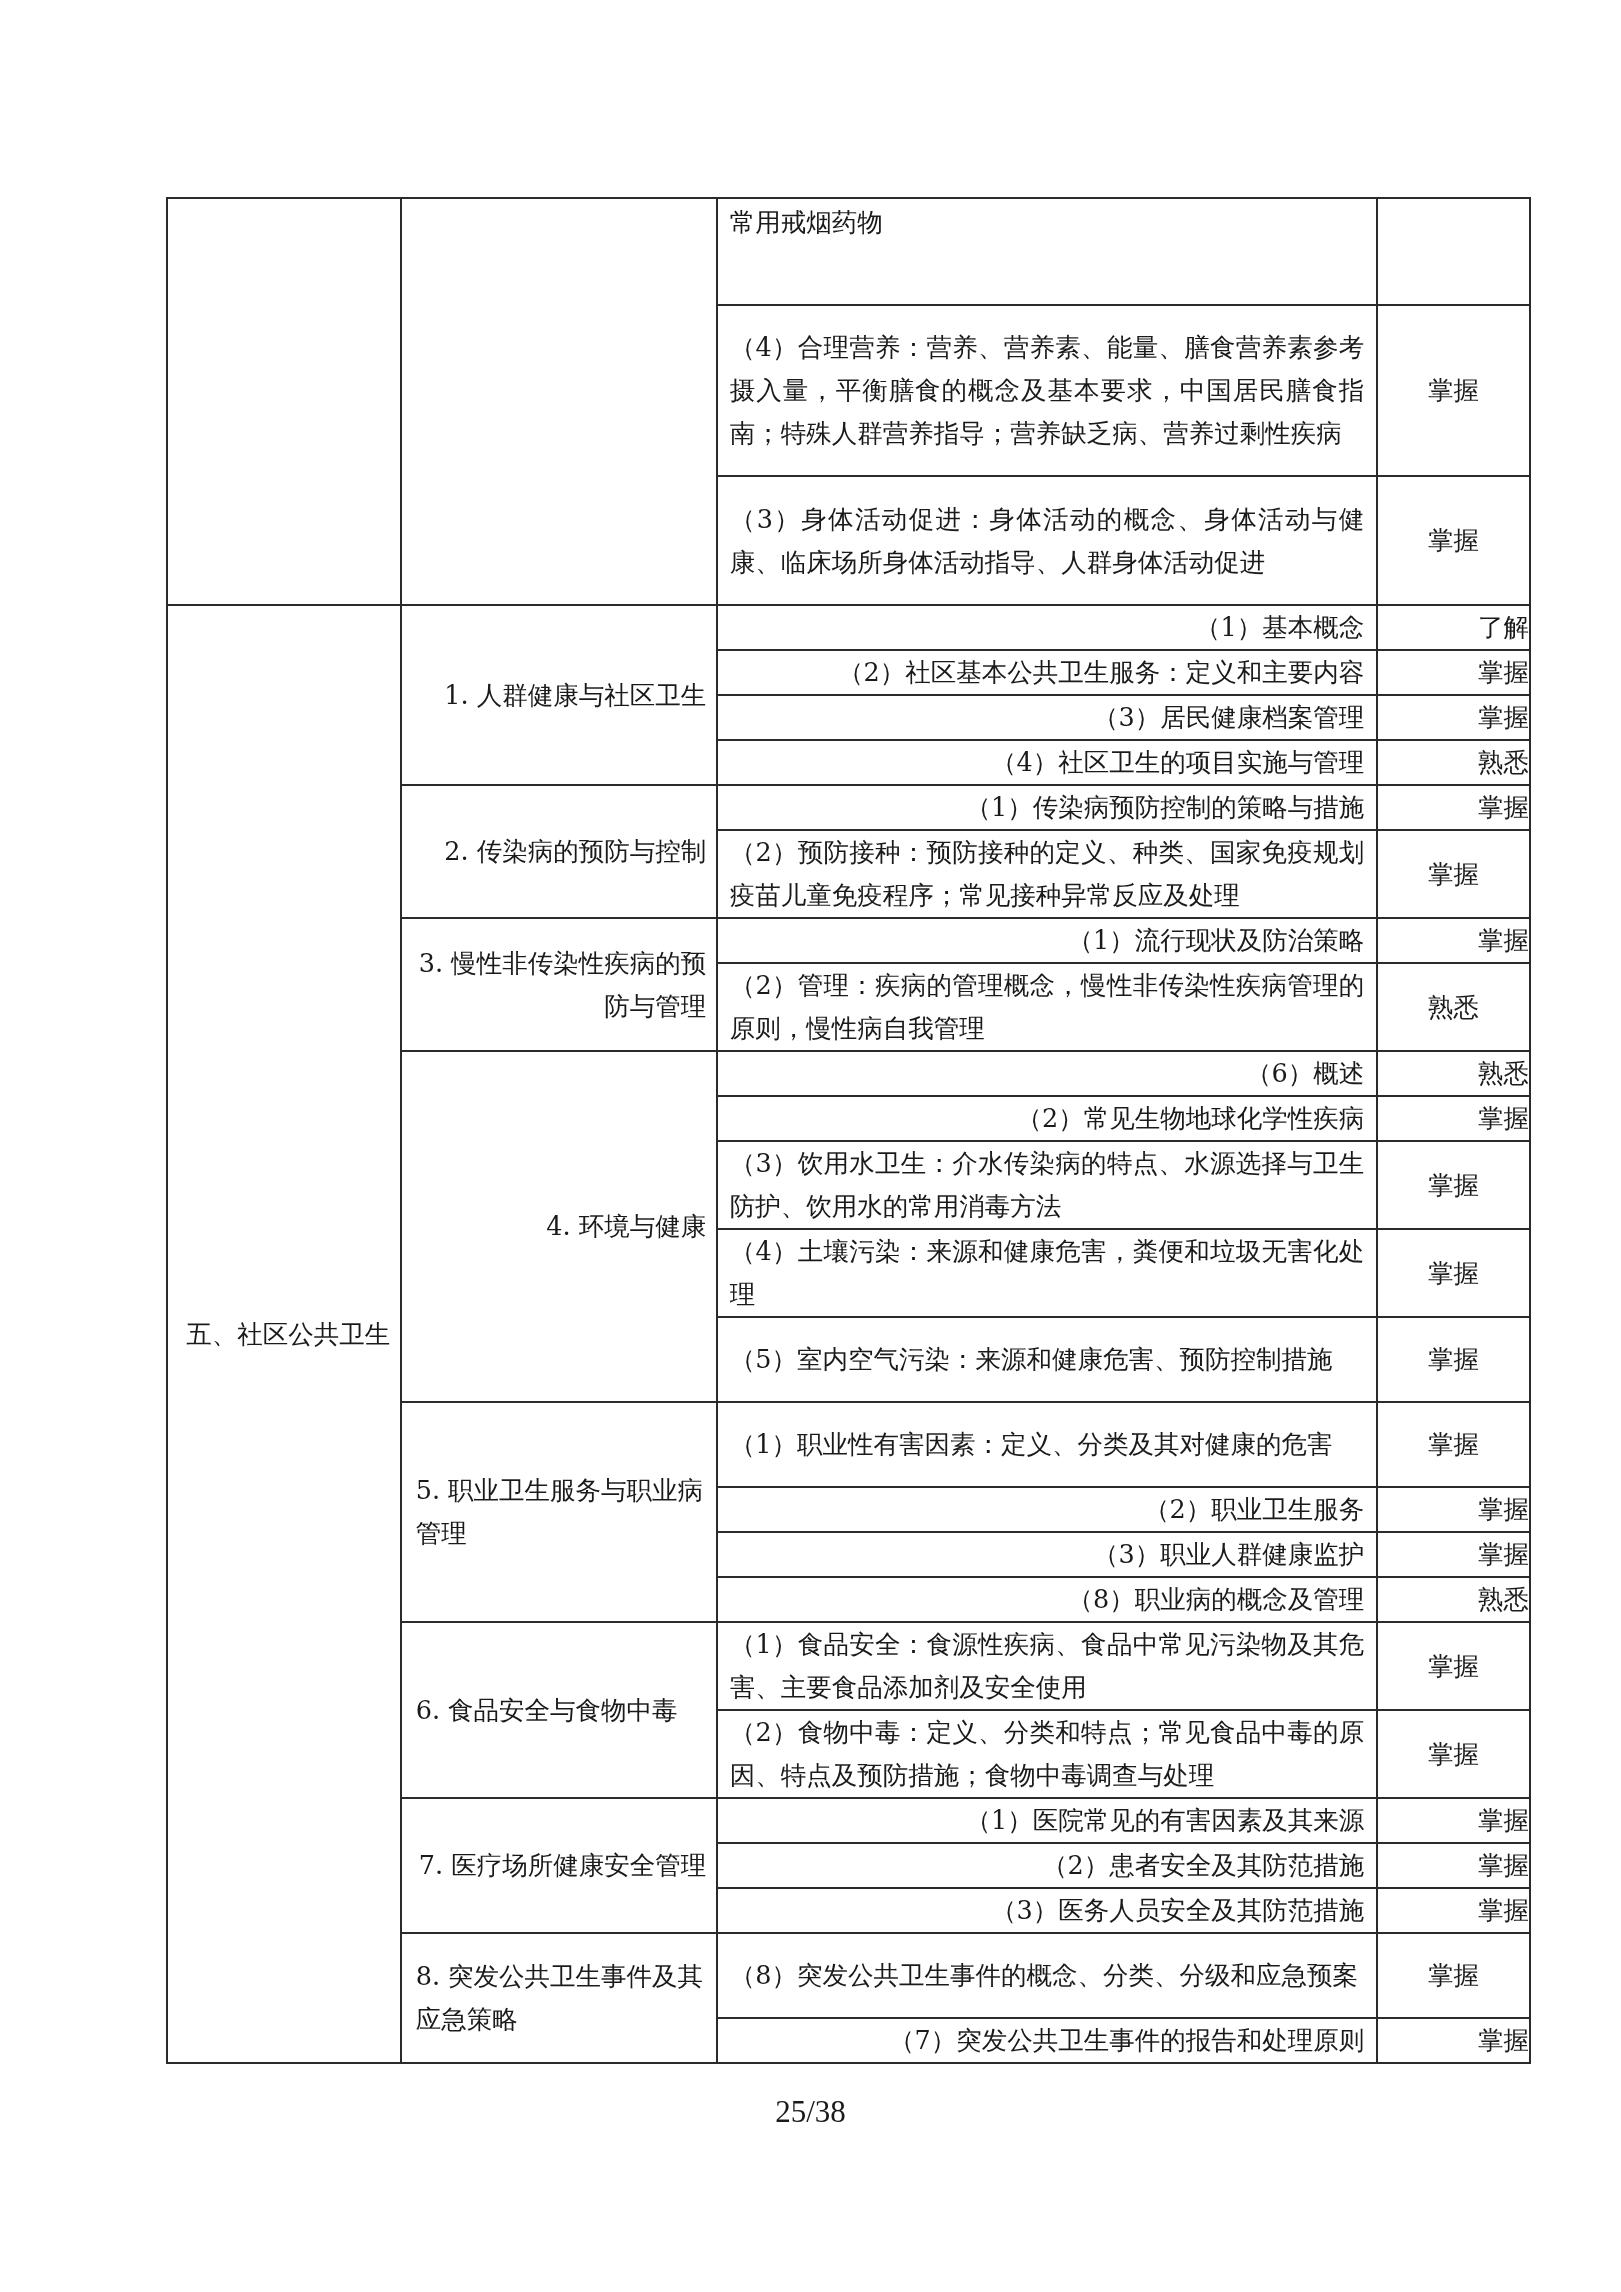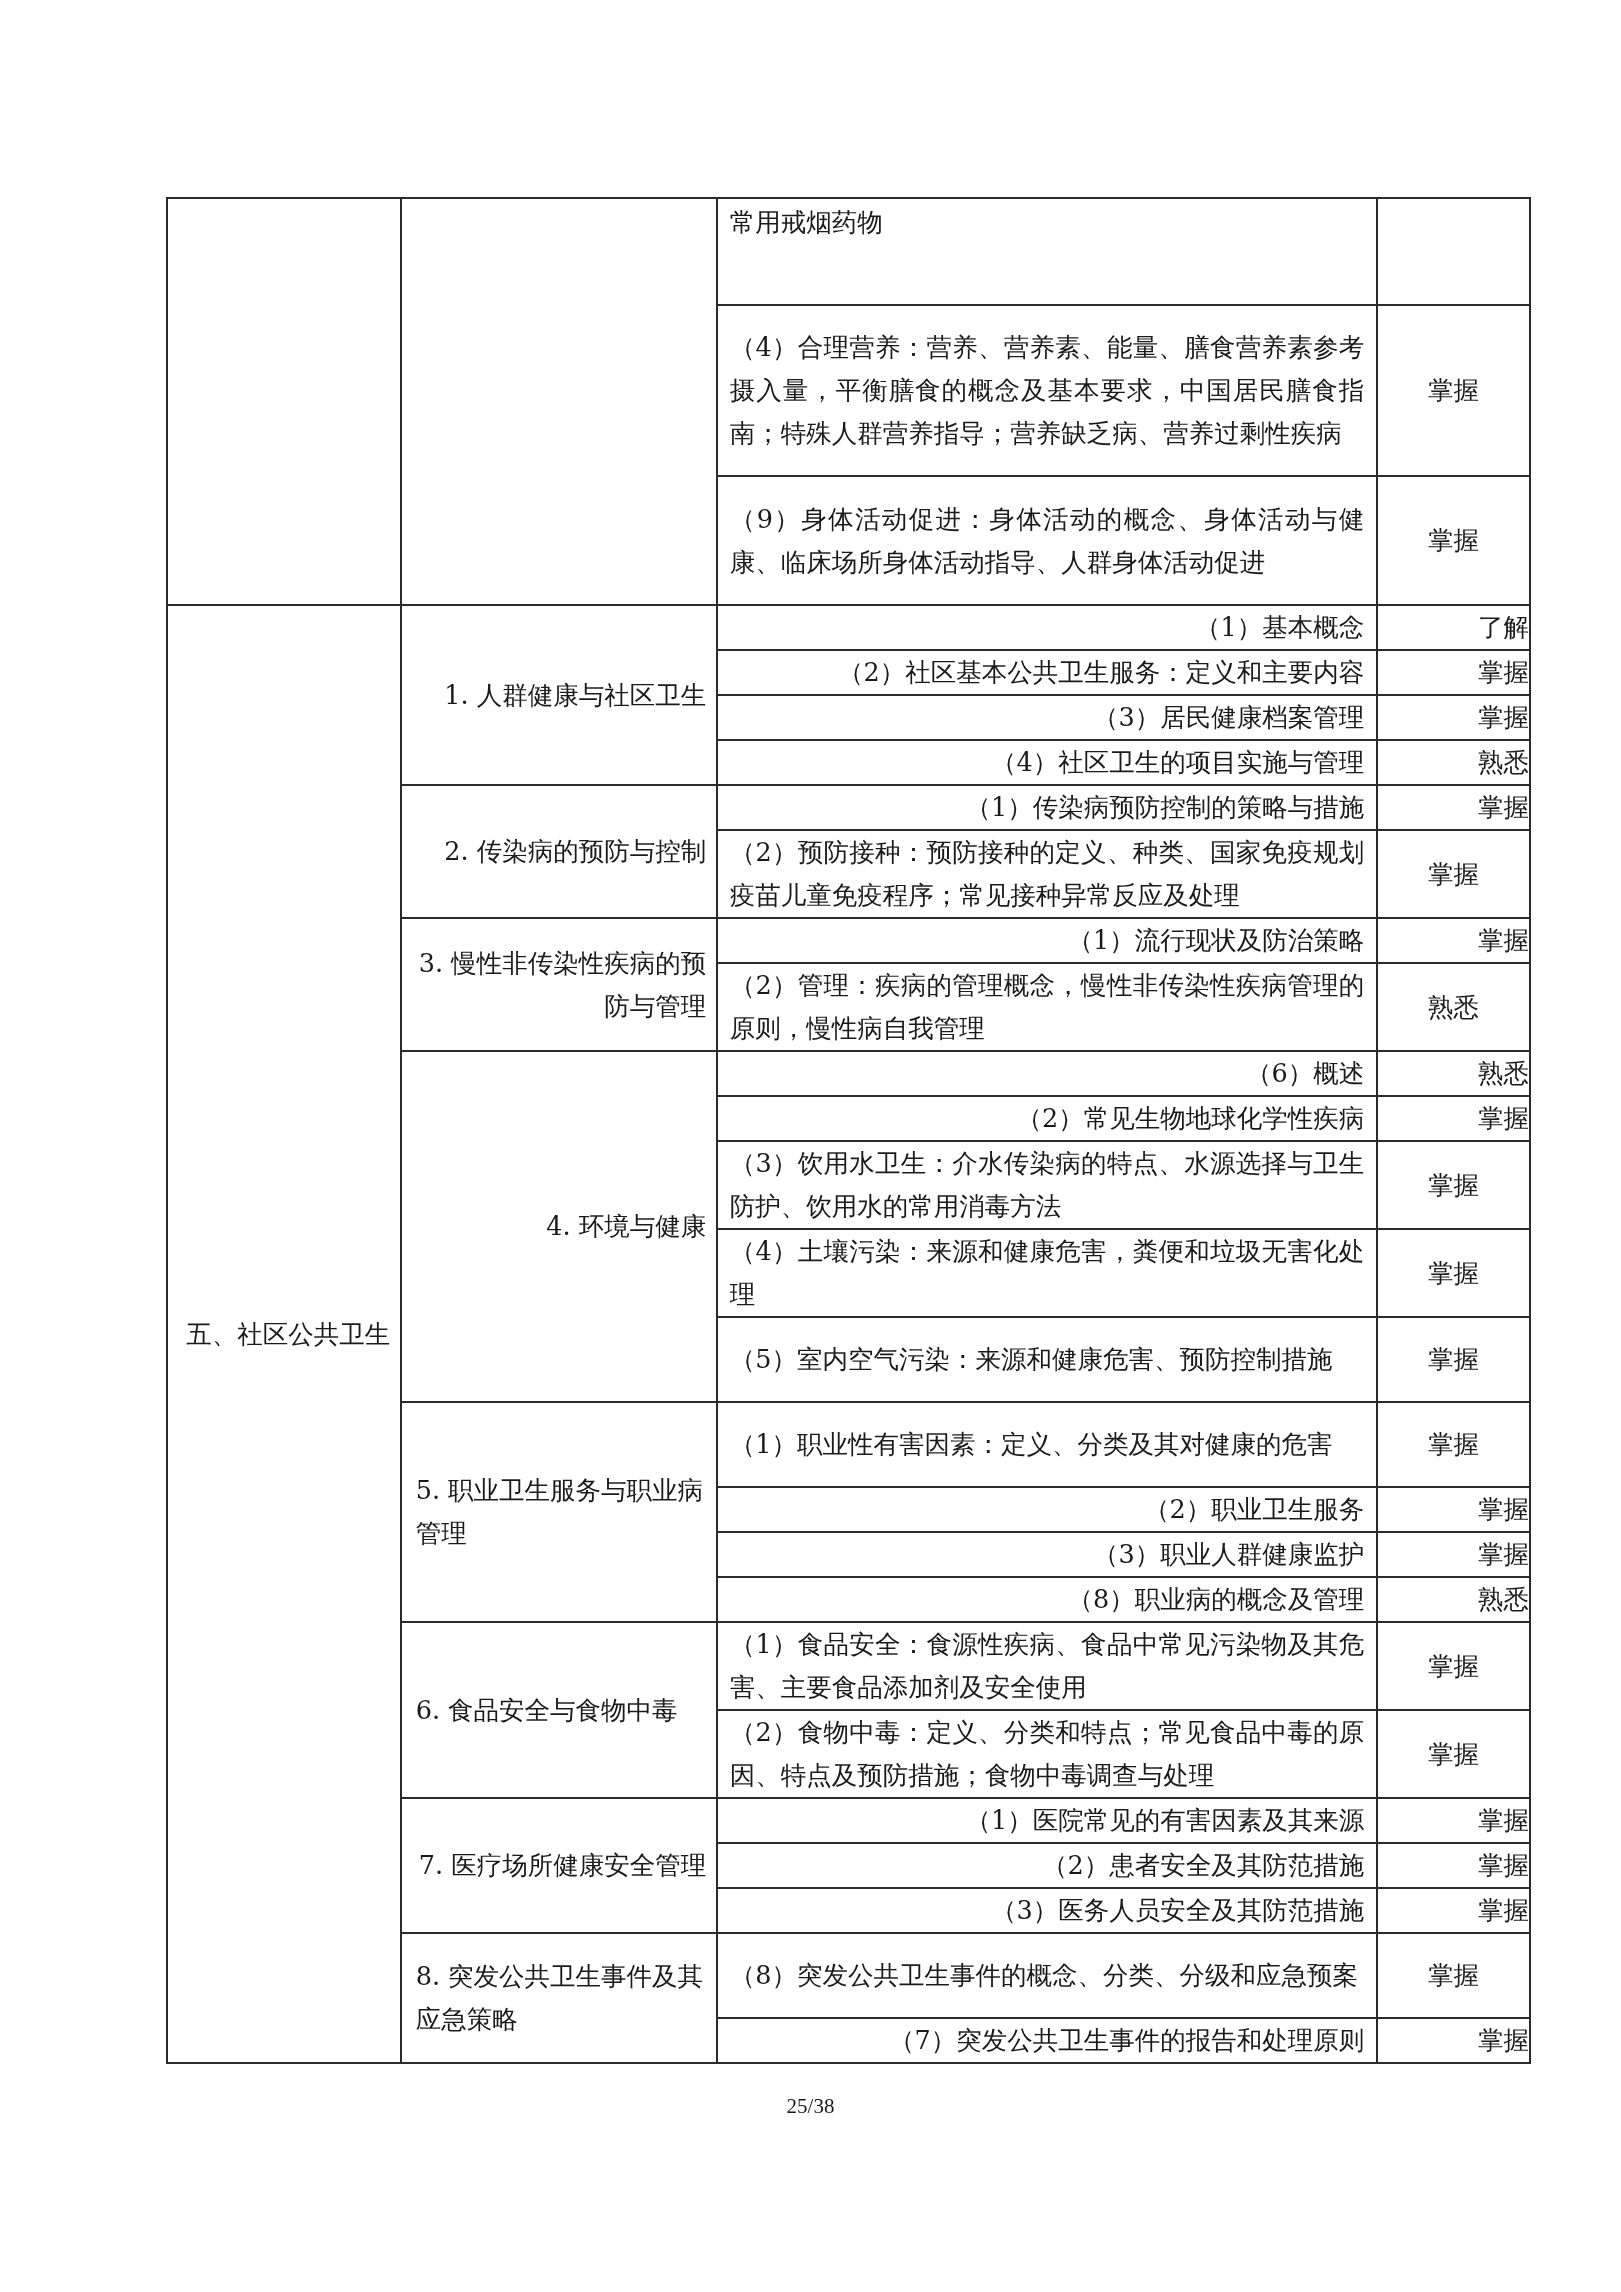--- a/index.html
+++ b/index.html
@@ -9,21 +9,21 @@
          border-collapse:collapse; table-layout:fixed; }
   table.syllabus td { border:2px solid #2b2b2b; padding:0; vertical-align:middle;
          font-size:25.5px; line-height:43px; }
   col.c1 { width:234px; } col.c2 { width:316px; } col.c3 { width:660px; } col.c4 { width:153px; }
   td.unit { padding:0 9.8px 0 11.8px !important; vertical-align:middle;margin-top:40px; }
   td.topic { padding:0 9.8px 0 13.7px !important; }
   td.content { padding:0 11.8px 0 11.8px !important; text-align:justify; }
   td.level { text-align:center; }
   td.top { vertical-align:top !important; padding-top:2px !important;margin-top:20px; }
   .pageno { position:absolute; top:2094px; left:0; width:1621px; text-align:center;
-         font-size:21px; font-family:"Liberation Serif","DejaVu Serif",serif; }
+         font-size:31px; font-family:"Liberation Serif","DejaVu Serif",serif; }
   tr.h45 td { height:40px;text-align:right; }
   tr.h89 td { height:83px; }
 </style>
 </head>
 <body>
 
 <table class="syllabus">
   <colgroup>
       <col class="c1">
       <col class="c2">
@@ -36,21 +36,21 @@
       <td class="unit" rowspan="3"></td>
       <td class="topic" rowspan="3"></td>
       <td class="content top" style="height:103px">常用戒烟药物</td>
       <td class="level"></td>
     </tr>
     <tr>
       <td class="content" style="height:169px">（4）合理营养：营养、营养素、能量、膳食营养素参考摄入量，平衡膳食的概念及基本要求，中国居民膳食指南；特殊人群营养指导；营养缺乏病、营养过剩性疾病</td>
       <td class="level">掌握</td>
     </tr>
     <tr>
-      <td class="content" style="height:127px">（9）身体活动促进：身体活动的概念、身体活动与健康、临床场所身体活动指导、人群身体活动促进</td>
+      <td class="content" style="height:127px">（3）身体活动促进：身体活动的概念、身体活动与健康、临床场所身体活动指导、人群身体活动促进</td>
       <td class="level">掌握</td>
     </tr>
 
     <tr class="h45">
       <td class="unit" rowspan="24">五、社区公共卫生</td>
       <td class="topic" rowspan="4">1. 人群健康与社区卫生</td>
       <td class="content">（1）基本概念</td>
       <td class="level">了解</td>
     </tr>
     <tr class="h45">

